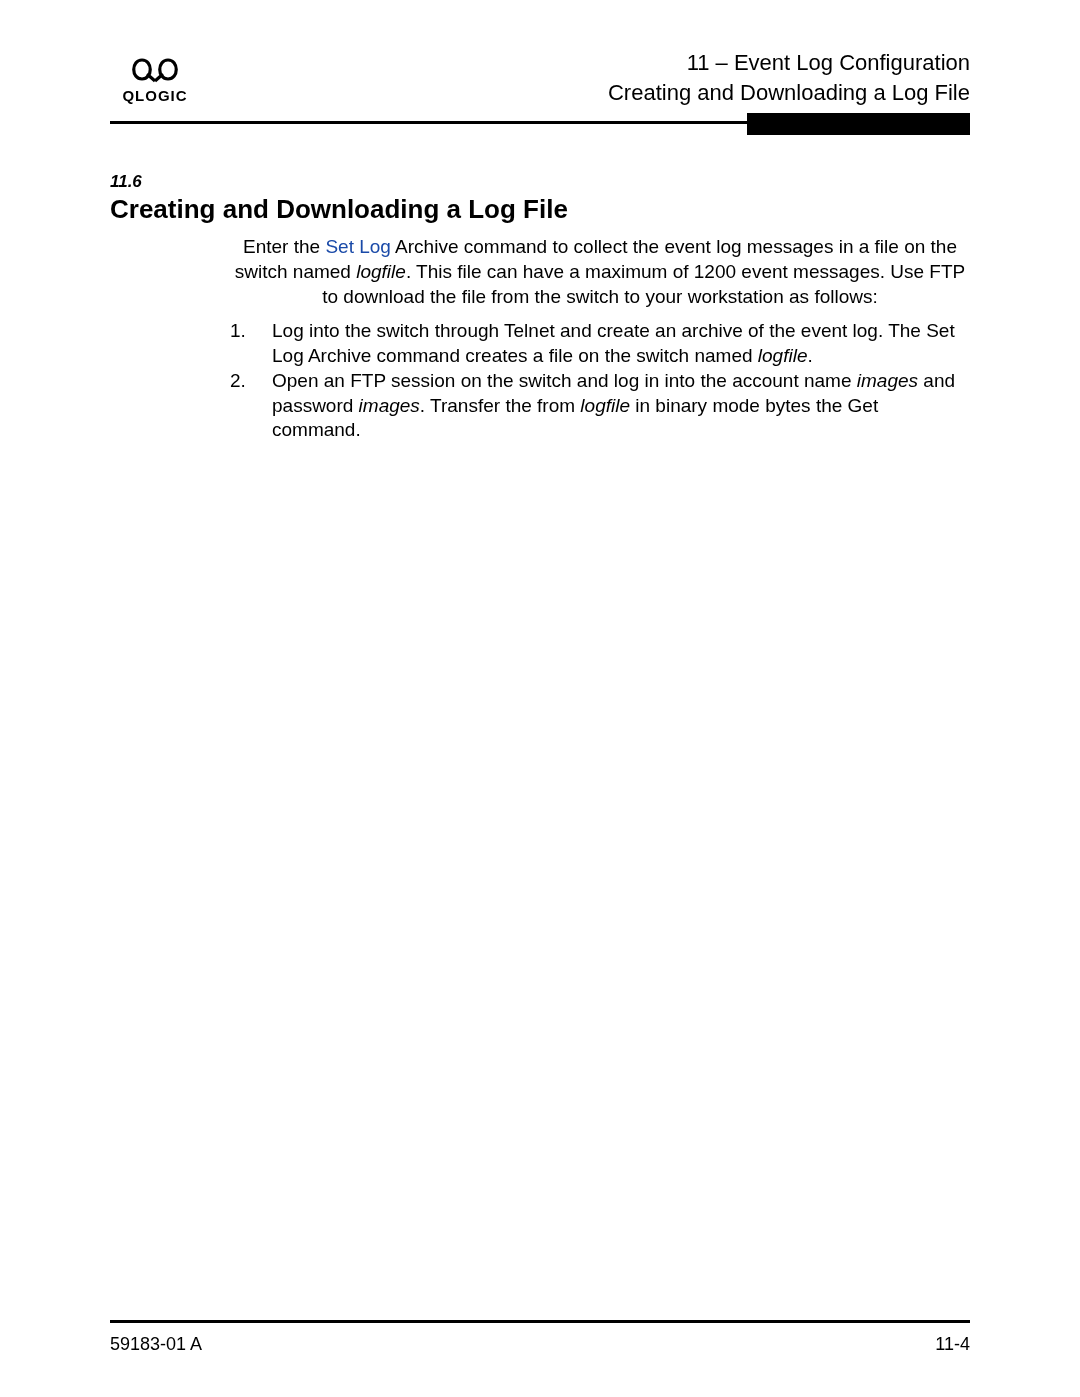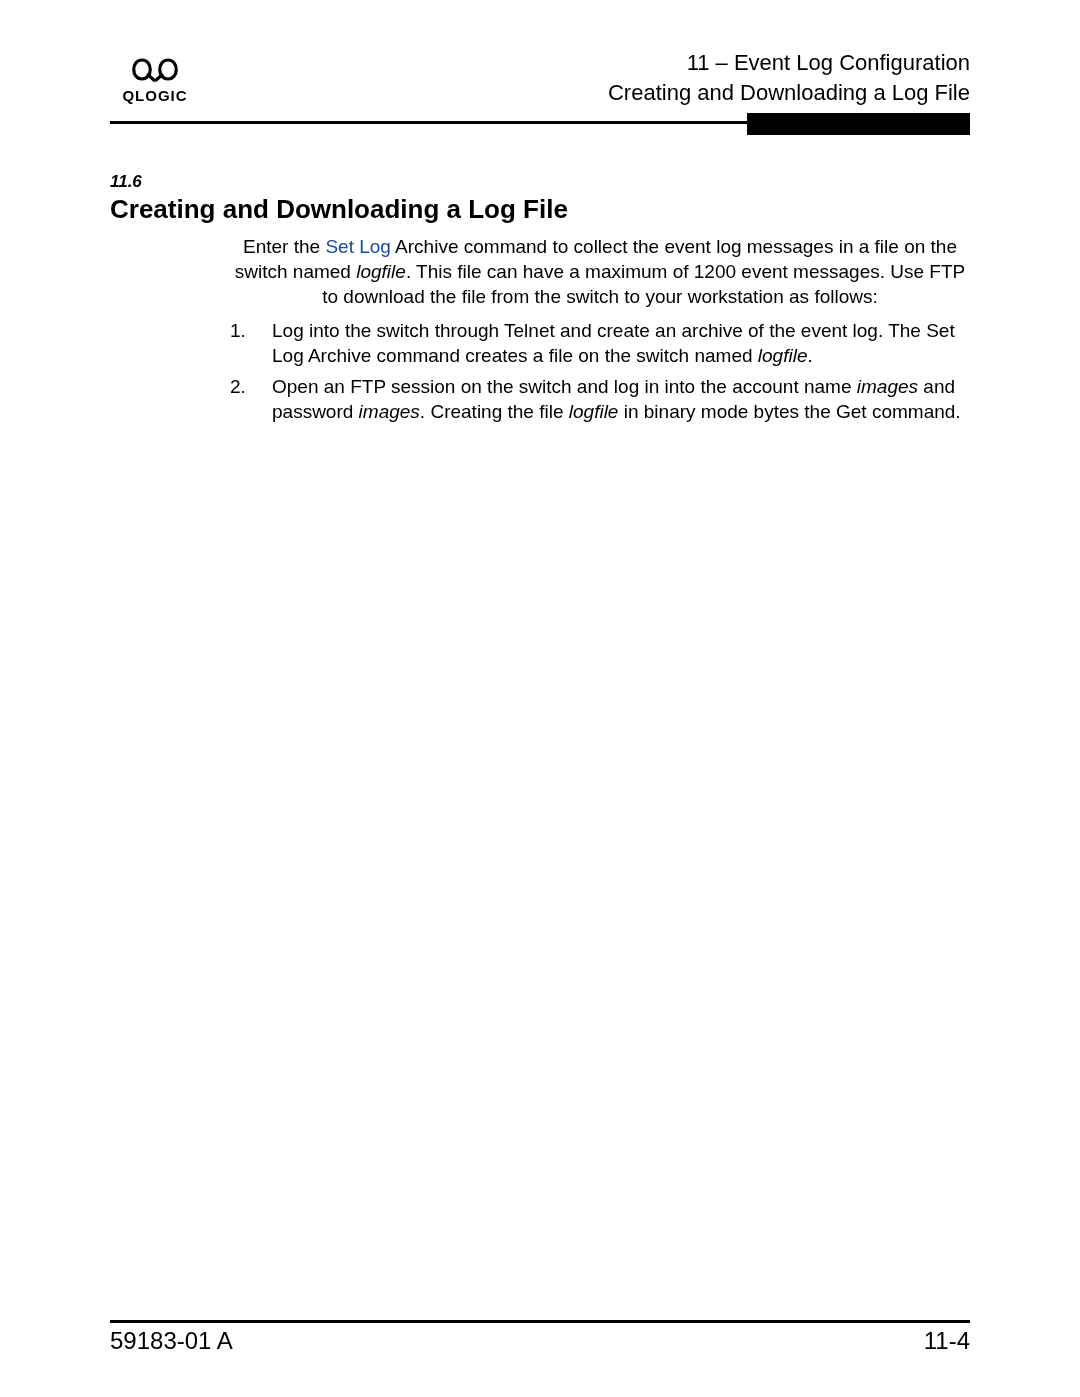--- a/index.html
+++ b/index.html
@@ -16,28 +16,28 @@
   
   .content { margin-top: 48px; }
   .secnum { font-weight: bold; font-style: italic; font-size: 17px; margin-bottom: 2px; }
   .sectitle { font-weight: bold; font-size: 26px; margin-bottom: 10px; }
   .body { margin-left: 120px; font-size: 19px; line-height: 1.3; }
   .para { margin-bottom: 10px; text-align: center; }
   .link { color: #1a4aa8; }
   .italic { font-style: italic; }
 
   .olist { list-style: none; counter-reset: step; padding-left: 0; }
-  .olist > li { position: relative; padding-left: 42px; margin-top: 6px; }
+  .olist > li { position: relative; padding-left: 42px; }
   .olist > li::before { counter-increment: step; content: counter(step) "."; position: absolute; left: 0; top: 0; font-size: 19px; }
   .li-text { font-size: 19px; line-height: 1.3; }
   .mono { font-family: "Courier New", Courier, monospace; font-size: 18px; white-space: pre; line-height: 1.45; margin-top: 6px; margin-bottom: 6px; }
 
   
   .ftr-line { position: absolute; left: 110px; right: 110px; bottom: 74px; border-top: 3px solid #000; }
-  .ftr { position: absolute; left: 110px; right: 110px; bottom: 42px; display: flex; justify-content: space-between; font-size: 24px; }
+  .ftr { position: absolute; left: 110px; right: 110px; bottom: 42px; display: flex; justify-content: space-between; font-size: 18px; }
 </style>
 </head>
 <body>
 
 <div class="page">
 
   <div class="hdr">
     <div class="logo">
       <svg width="82" height="48" viewBox="0 0 82 48">
         <g fill="none" stroke="#000" stroke-width="3.2">
@@ -65,21 +65,21 @@
       </p>
 
       <ol class="olist">
         <li>
           <div class="li-text">
             <span>Log into the switch through Telnet and create an archive of the event log. The Set Log Archive command creates a file on the switch named </span><span class="italic">logfile</span><span>.</span>
           </div>
         </li>
         <li>
           <div class="li-text">
-            <span>Open an FTP session on the switch and log in into the account name </span><span class="italic">images</span><span> and password </span><span class="italic">images</span><span>. Creating the file </span><span class="italic">logfile</span><span> in binary mode bytes the Get command.</span>
+            <span>Open an FTP session on the switch and log in into the account name </span><span class="italic">images</span><span> and password </span><span class="italic">images</span><span>. Transfer the from </span><span class="italic">logfile</span><span> in binary mode bytes the Get command.</span>
           </div>
         </li>
       </ol>
     </div>
   </div>
 
   <div class="ftr-line"></div>
   <div class="ftr">
     <span>59183-01 A</span>
     <span>11-4</span>

